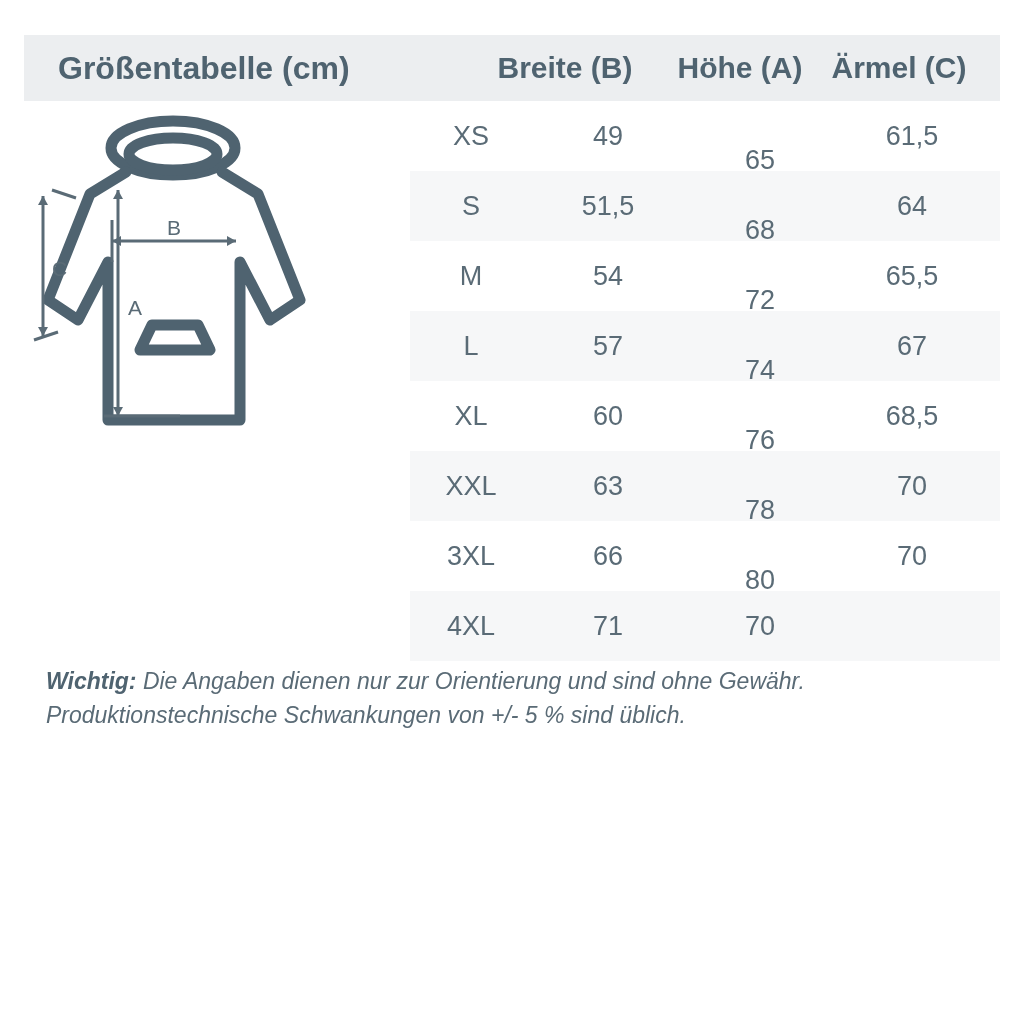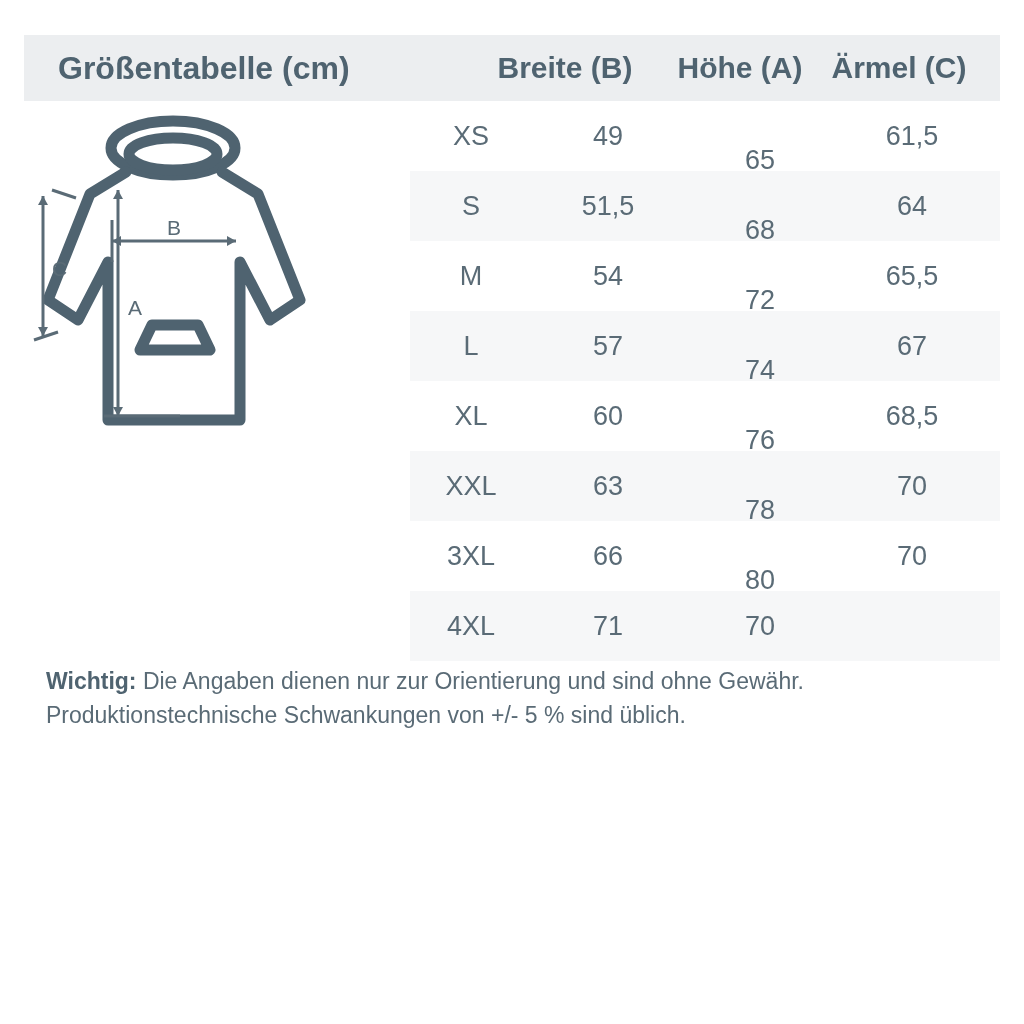--- a/index.html
+++ b/index.html
@@ -81,20 +81,21 @@
 
   
   .note {
     position: absolute;
     left: 46px;
     top: 664px;
     width: 940px;
     font-size: 23px;
     line-height: 34px;
     color: #5a6b76;
+    font-style: italic;
   }
   .note b { font-weight: bold; color: #4f6370; }
 
   
   .illu {
     position: absolute;
     left: 30px;
     top: 110px;
     width: 380px;
     height: 350px;

